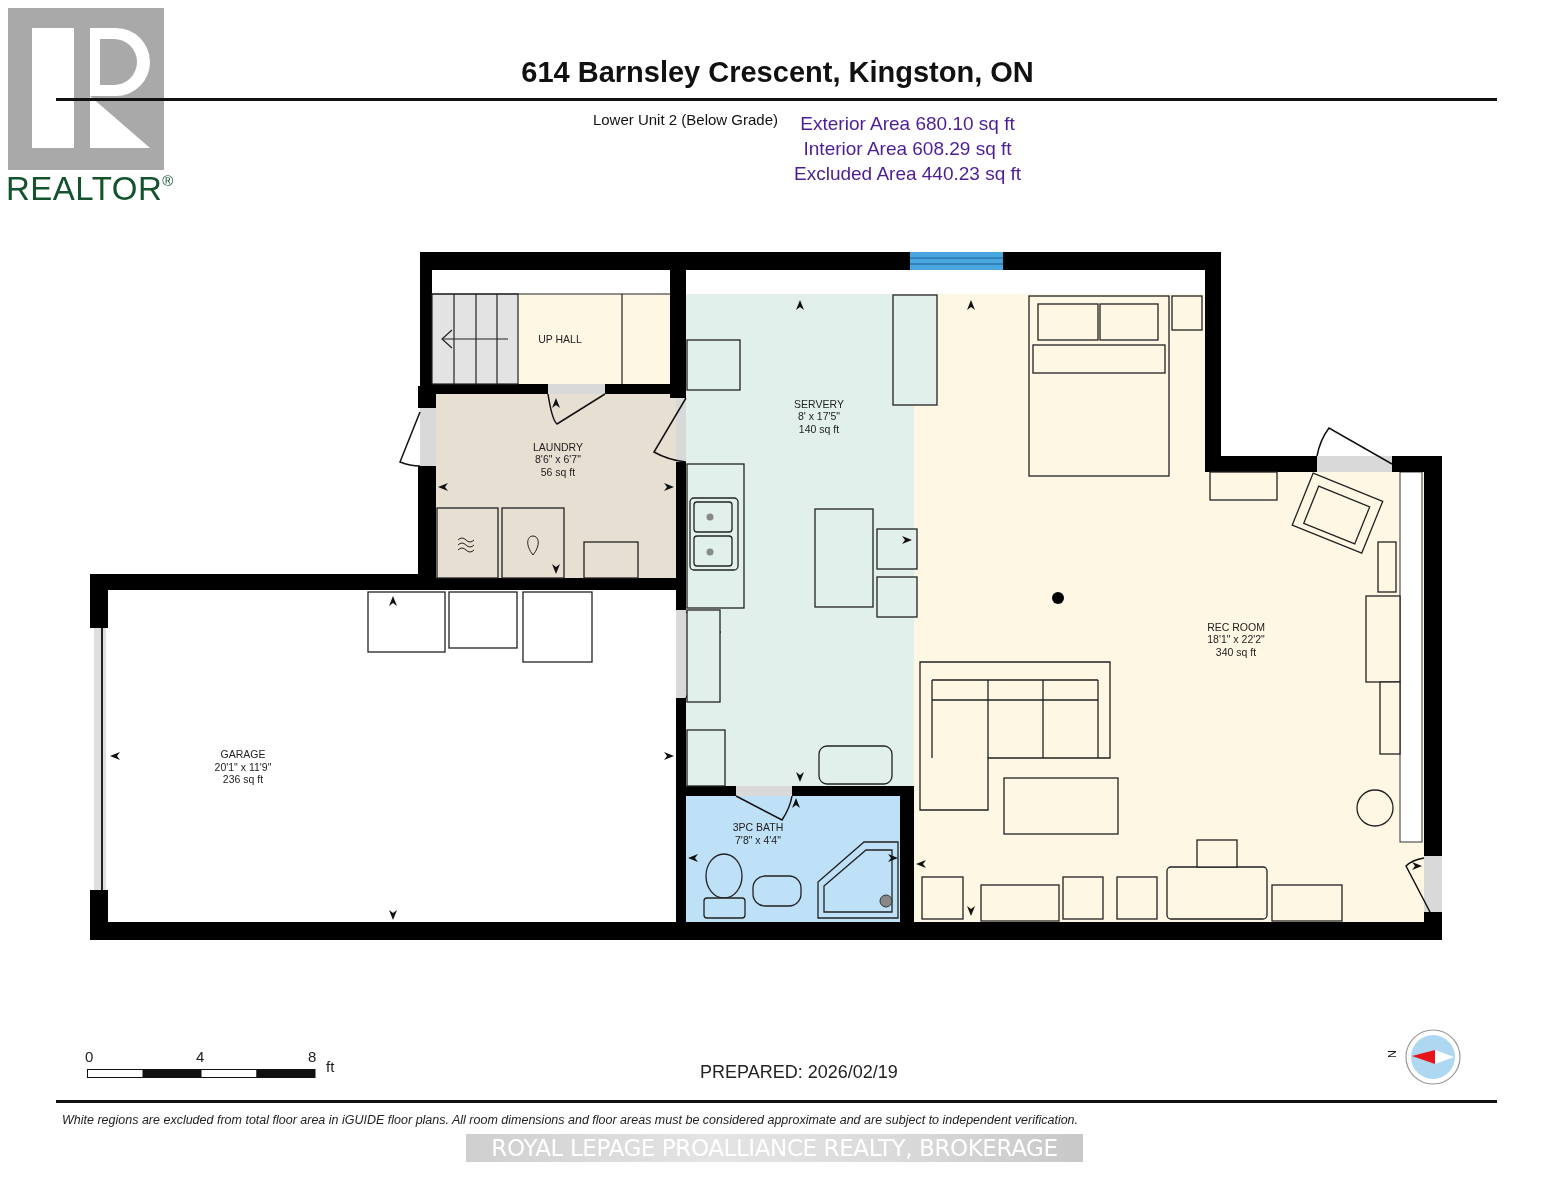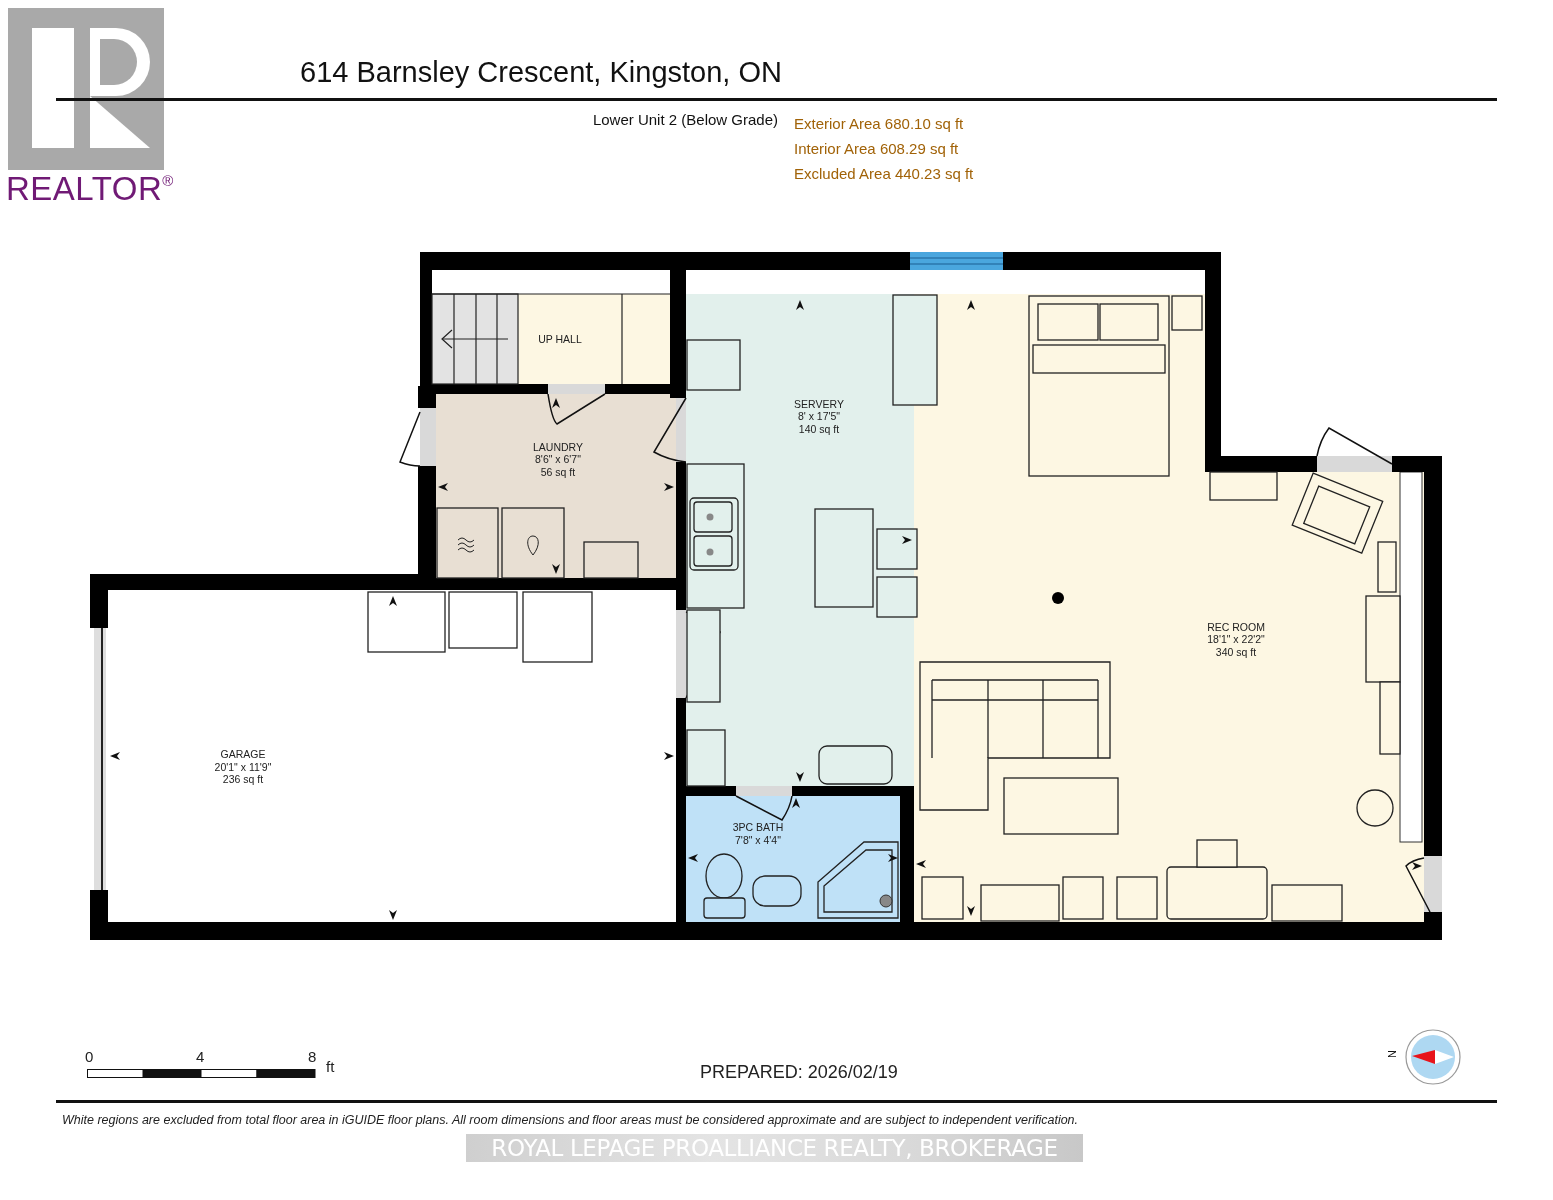--- a/index.html
+++ b/index.html
@@ -1,24 +1,24 @@
 <!DOCTYPE html>
 <html><head>
 <meta charset="utf-8">
 <style>
   html, body { margin:0; padding:0; background:#ffffff; }
   body { width:1553px; height:1200px; position:relative; overflow:hidden; font-family:"Liberation Sans", sans-serif; color:#111; }
   .abs { position:absolute; }
   .logo { left:8px; top:8px; width:156px; height:162px; }
-  .logo-text { left:6px; top:170px; font-size:33px; color:#701a75; letter-spacing:0.5px; font-family:"Liberation Sans", sans-serif; }
+  .logo-text { left:6px; top:170px; font-size:33px; color:#14532d; letter-spacing:0.5px; font-family:"Liberation Sans", sans-serif; }
   .logo-text sup { font-size:15px; vertical-align:top; position:relative; top:2px; }
-  .title { left:300px; width:955px; top:56px; font-size:29px; font-weight:normal; color:#111; }
+  .title { left:300px; width:955px; top:56px; text-align:center; font-size:29px; font-weight:bold; color:#111; }
   .title-rule { left:56px; top:98px; width:1441px; height:3px; background:#111; }
   .unit-label { left:520px; top:111px; width:258px; text-align:right; font-size:15px; font-weight:normal; }
-  .areas { left:794px; top:111px; font-size:15px; line-height:25px; color:#a16207; }
+  .areas { left:794px; top:111px; font-size:19px; line-height:25px; color:#4c1d95;text-align:center; }
   .plan { left:0; top:0; width:1553px; height:1200px; }
   .room-label { font-family:"Liberation Sans", sans-serif; font-size:10.5px; fill:#222; text-anchor:middle; }
   .scale { left:85px; top:1048px; width:300px; height:40px; }
   .scale-num { font-size:15px; color:#222; }
   .prepared { left:700px; top:1062px; font-size:18px; color:#222; }
   .compass { left:1388px; top:1028px; width:76px; height:58px; }
   .footer-rule { left:56px; top:1100px; width:1441px; height:3px; background:#111; }
   .disclaimer { left:62px; top:1113px; font-size:12.5px; color:#222;font-style:italic; }
   .watermark { left:466px; top:1134px; width:617px; height:28px; background:linear-gradient(90deg,#cfcfcf,#e4e4e4 40%,#dadada 70%,#c8c8c8); color:#ffffff; font-size:23px; font-family:"DejaVu Sans", sans-serif; letter-spacing:-0.4px; line-height:28px; text-align:center; white-space:nowrap; overflow:hidden; }
 </style>

